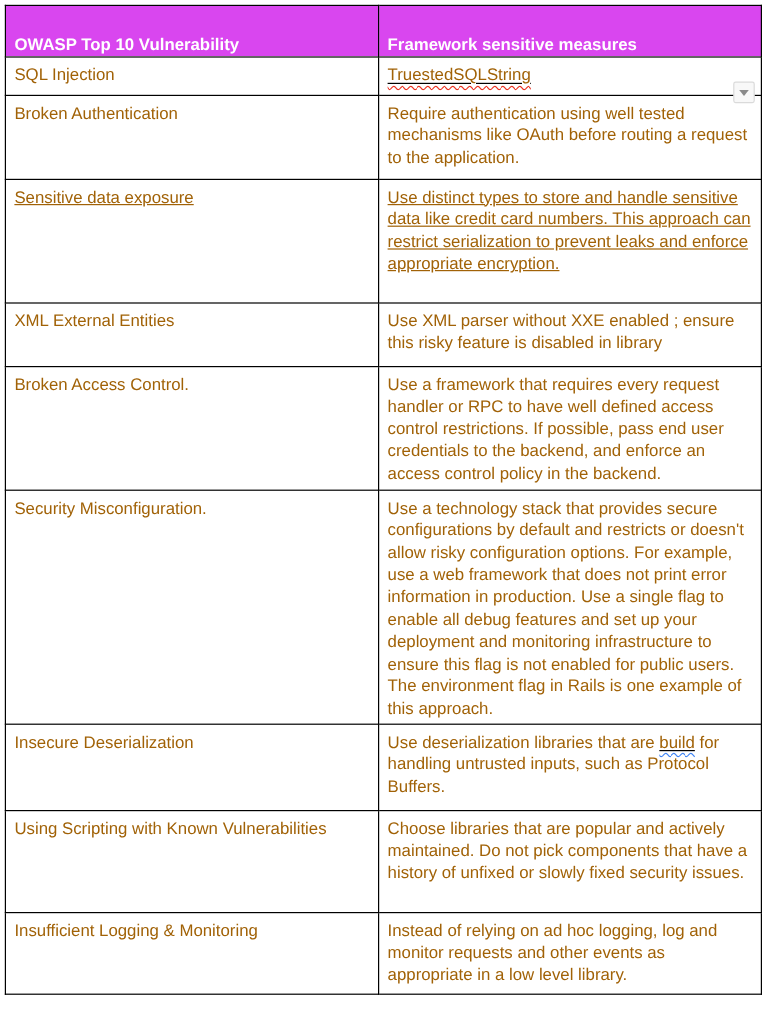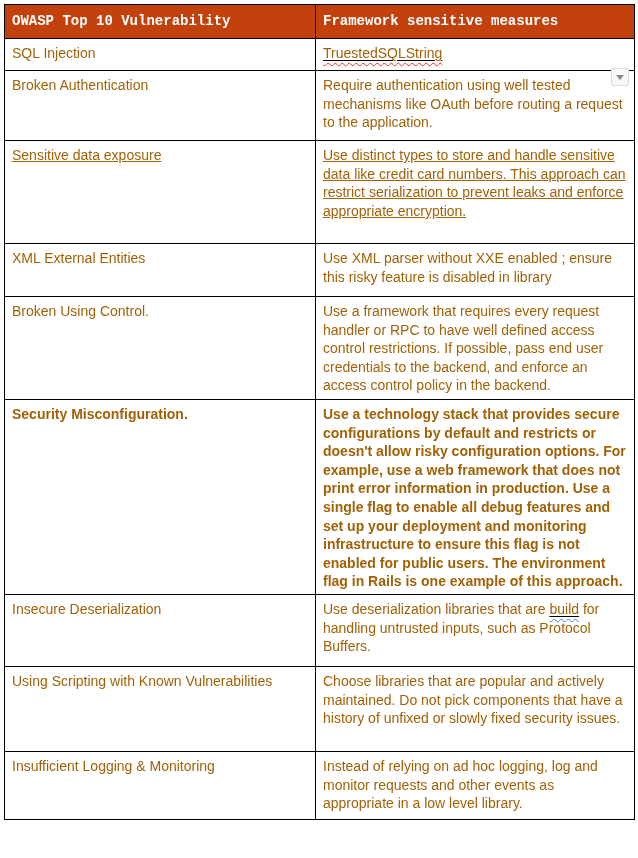--- a/index.html
+++ b/index.html
@@ -25,33 +25,32 @@
     border: 1.5px solid #000000;
     vertical-align: top;
     text-align: left;
     padding: 5px 8px 0 7px;
     font-size: 14px;
     line-height: 18.6px;
     color: #a16207;
     overflow: hidden;
   }
   .vuln-table th {
-    background: #c2410c;
+    background: #d946ef;
     color: #ffffff;
     font-weight: bold;
     height: 34px;
-    padding-top: 7px;
-    font-family: Liberation Mono, monospace;
+    padding-top: 23px;
   }
   tr.rh1  td { height: 32px; }
   tr.rh2  td { height: 70px; }
   tr.rh3  td { height: 103px; text-decoration: underline; }
   tr.rh4  td { height: 53px; margin-left: 48px; }
   tr.rh5  td { height: 103px; }
-  tr.rh6  td { height: 195px; font-weight: bold; }
+  tr.rh6  td { height: 195px; }
   tr.rh7  td { height: 34px; }
   tr.rh8  td { height: 72px; }
   tr.rh9  td { height: 85px; }
   tr.rh10 td { height: 68px; }
 
   
   .spell-wavy {
     text-decoration: underline wavy #ea3323;
     text-decoration-thickness: 1px;
     text-underline-offset: 4px;
@@ -117,21 +116,21 @@
       </tr>
       <tr class="rh3">
         <td>Sensitive data exposure</td>
         <td>Use distinct types to store and handle sensitive data like credit card numbers. This approach can restrict serialization to prevent leaks and enforce appropriate encryption.</td>
       </tr>
       <tr class="rh4">
         <td>XML External Entities</td>
         <td>Use XML parser without XXE enabled ; ensure this risky feature is disabled in library</td>
       </tr>
       <tr class="rh5">
-        <td>Broken Using Control.</td>
+        <td>Broken Access Control.</td>
         <td>Use a framework that requires every request handler or RPC to have well defined access control restrictions. If possible, pass end user credentials to the backend, and enforce an access control policy in the backend.</td>
       </tr>
       <tr class="rh6">
         <td>Security Misconfiguration.</td>
         <td>Use a technology stack that provides secure configurations by default and restricts or doesn't allow risky configuration options. For example, use a web framework that does not print error information in production. Use a single flag to enable all debug features and set up your deployment and monitoring infrastructure to ensure this flag is not enabled for public users. The environment flag in Rails is one example of this approach.</td>
       </tr>
       <tr class="rh8">
         <td>Insecure Deserialization</td>
         <td><span>Use deserialization libraries that are </span><span class="grammar-wavy"><span class="word-underline">build</span></span><span> for handling untrusted inputs, such as Protocol Buffers.</span></td>
       </tr>

